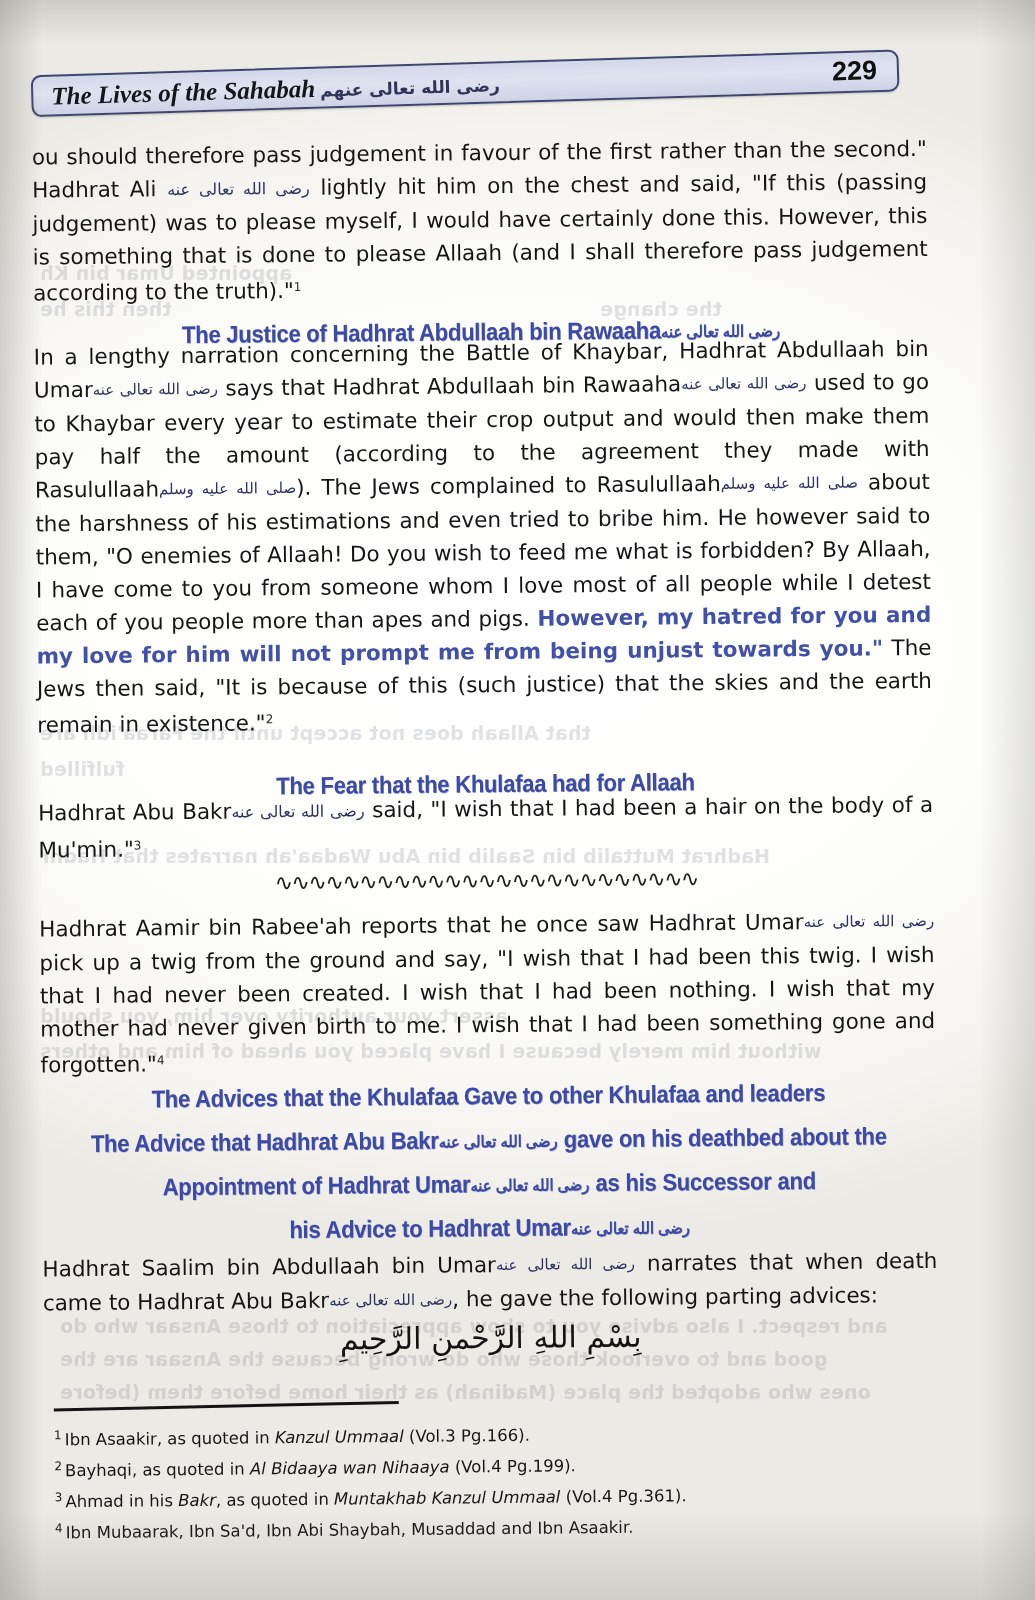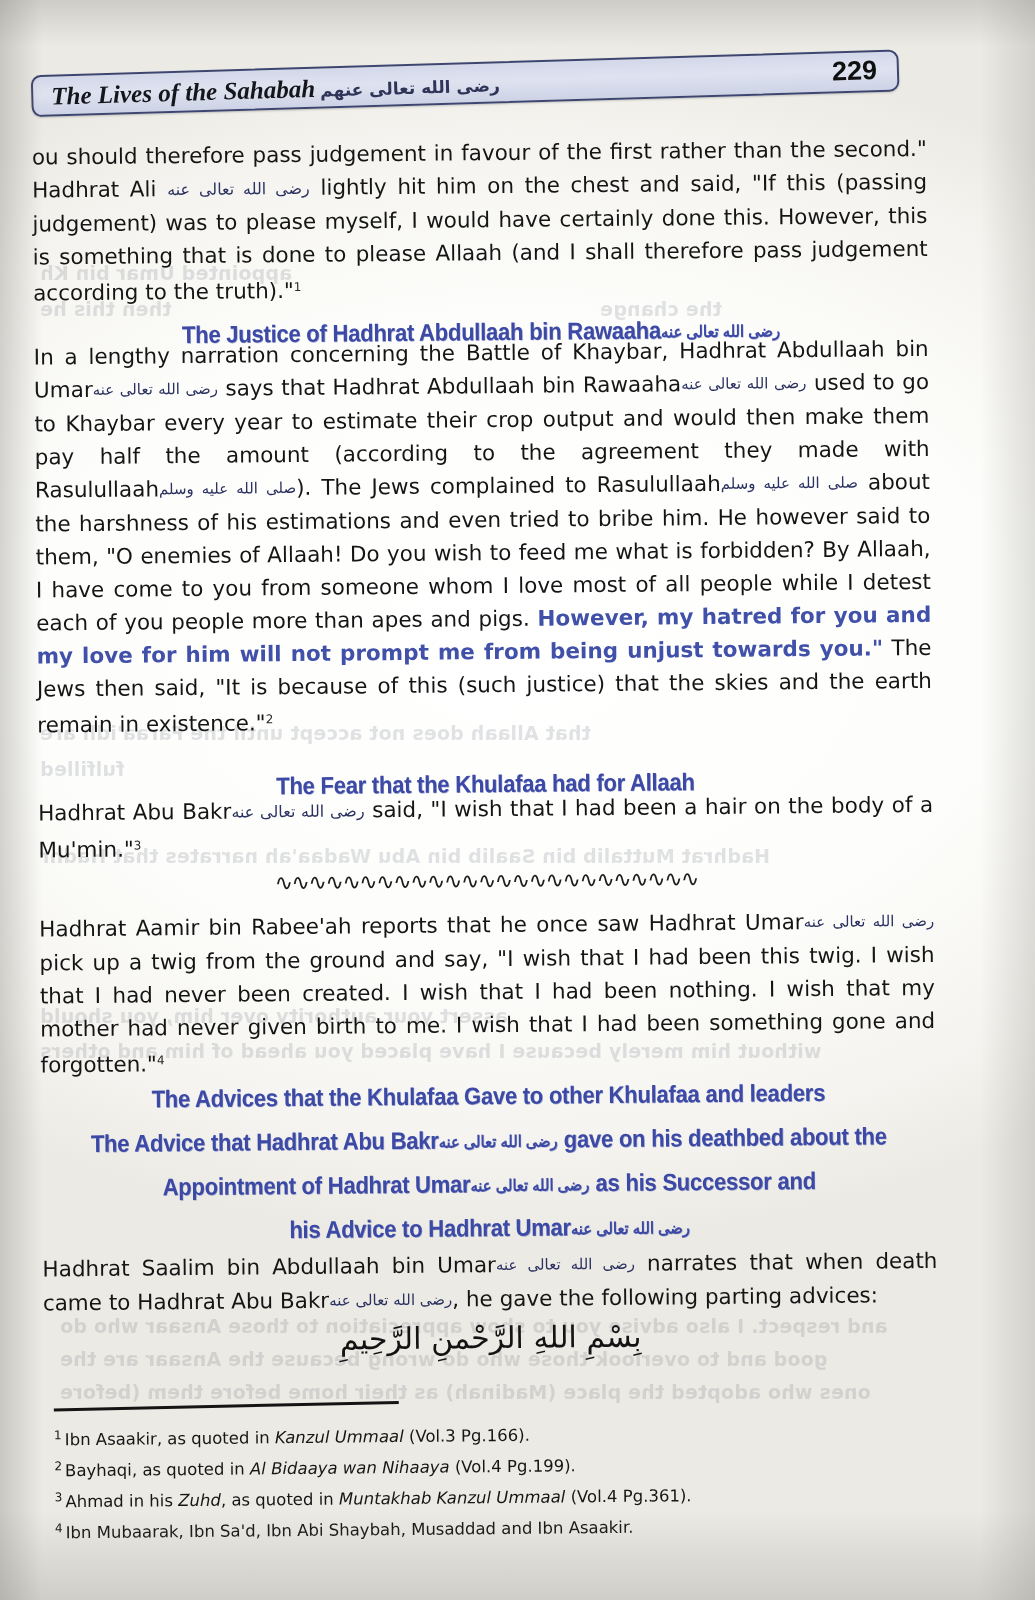--- a/index.html
+++ b/index.html
@@ -312,21 +312,21 @@
   <div class="footnote-rule"></div>
 
   <div class="footnotes">
     <div class="fn">
       <span class="fn-num">1</span><span>Ibn Asaakir, as quoted in </span><em>Kanzul Ummaal</em><span> (Vol.3 Pg.166).</span>
     </div>
     <div class="fn">
       <span class="fn-num">2</span><span>Bayhaqi, as quoted in </span><em>Al Bidaaya wan Nihaaya</em><span> (Vol.4 Pg.199).</span>
     </div>
     <div class="fn">
-      <span class="fn-num">3</span><span>Ahmad in his </span><em>Zuhd</em><span>, as quoted in </span><em>Muntakhab Kanzul Ummaal</em><span> (Vol.4 Pg.361).</span>
+      <span class="fn-num">3</span><span>Ahmad in his </span><em>Bakr</em><span>, as quoted in </span><em>Muntakhab Kanzul Ummaal</em><span> (Vol.4 Pg.361).</span>
     </div>
     <div class="fn">
       <span class="fn-num">4</span><span>Ibn Mubaarak, Ibn Sa'd, Ibn Abi Shaybah, Musaddad and Ibn Asaakir.</span>
     </div>
   </div>
 
   </div>
 
   <div class="scan-shade-left"></div>
   <div class="scan-shade-right"></div>

